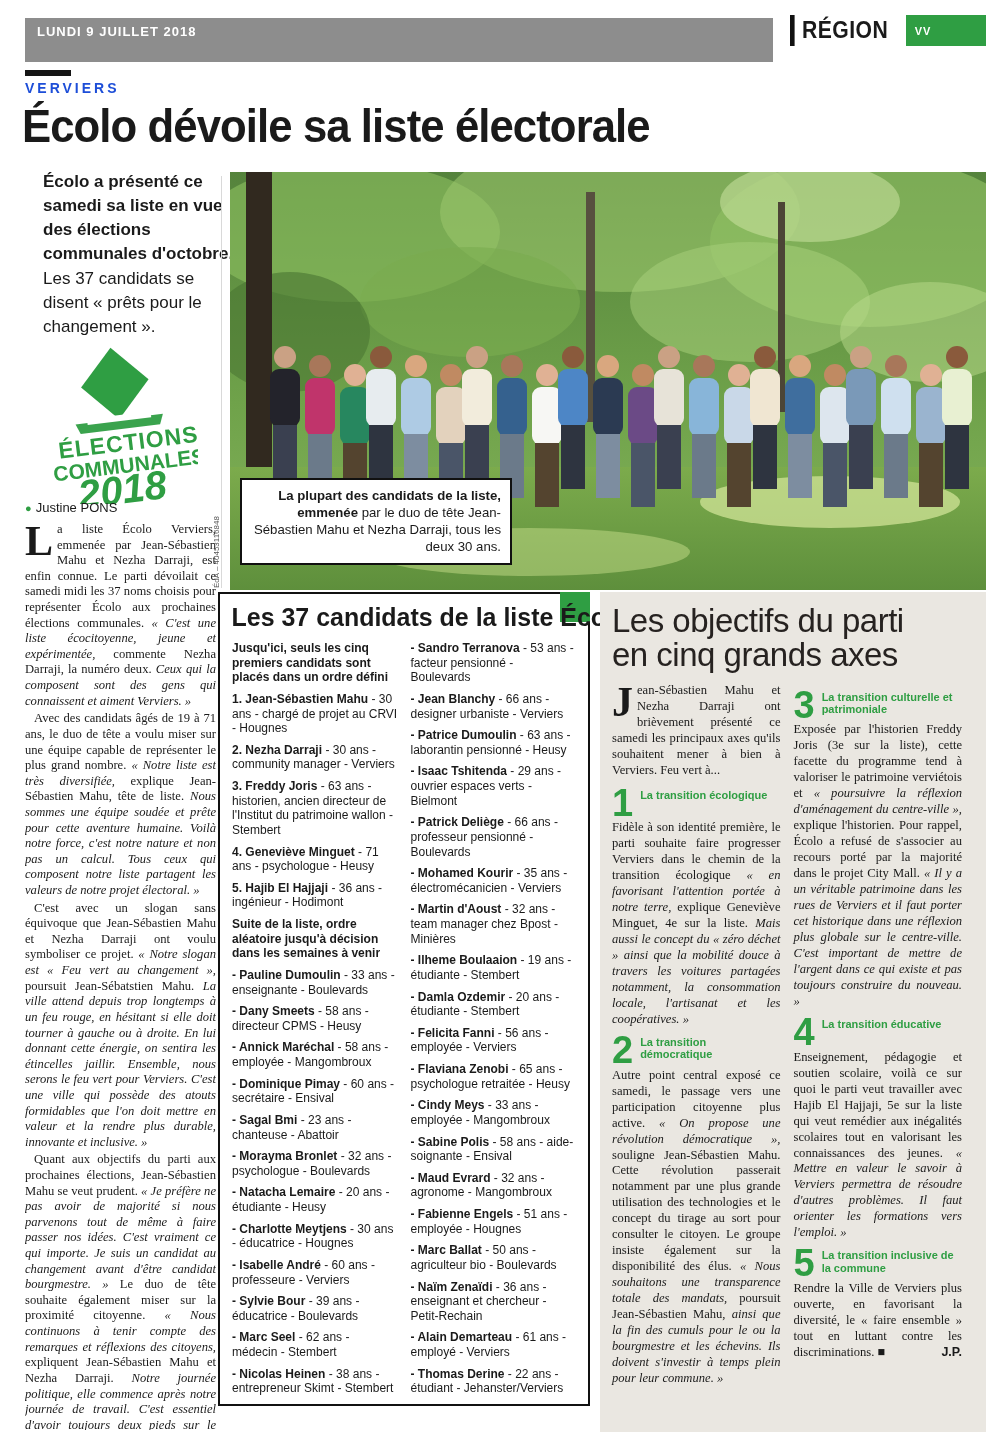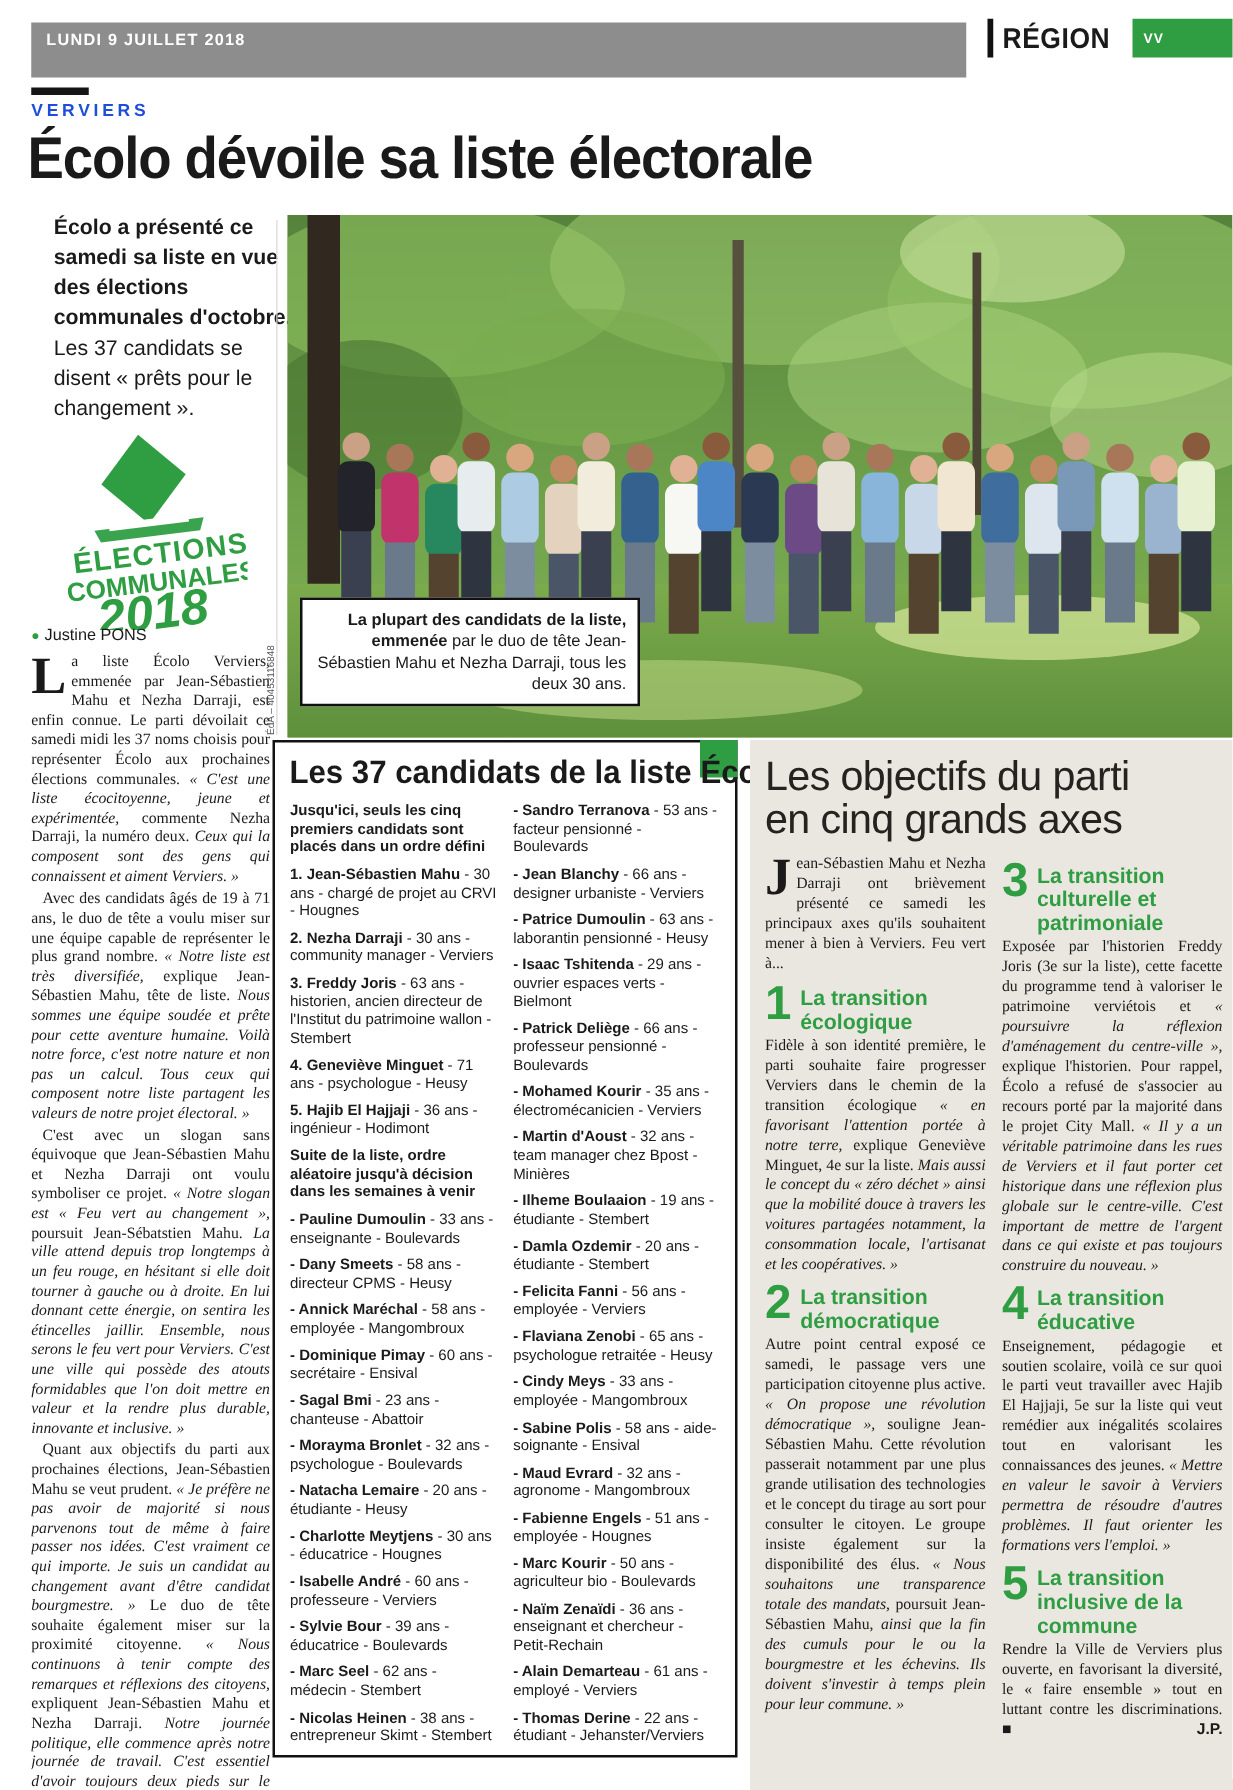--- a/index.html
+++ b/index.html
@@ -43,28 +43,28 @@
   
   .candbox{left:218px;top:592px;width:372px;height:814px;border:2px solid #111;box-sizing:border-box;background:#fff;}
   .candcorner{position:absolute;top:-2px;right:-2px;width:30px;height:30px;background:#2f9e43;}
   .candtitle{font-size:26px;font-weight:800;padding:8px 12px 2px 12px;transform:scaleX(.96);transform-origin:left;white-space:nowrap;}
   .candcols{display:flex;gap:13px;padding:6px 12px 8px 12px;}
   .candcol{flex:1;font-size:12px;line-height:1.22;}
   .cand{margin-bottom:7px;}
   .cand .nm{font-weight:bold;}
   .cand.note{font-weight:bold;}
   
-  .objpanel{left:600px;top:592px;width:386px;height:840px;background:#eae7e1;box-sizing:border-box;padding:12px 8px 10px 12px;}
+  .objpanel{left:600px;top:592px;width:386px;height:840px;background:#eae7e1;box-sizing:border-box;padding:12px 24px 10px 12px;}
   .objtitle{font-size:33px;font-weight:500;line-height:1.04;letter-spacing:-.5px;color:#262220;margin-bottom:10px;}
   .objcols{display:flex;gap:13px;}
   .objcol{flex:1;font-family:"Liberation Serif",serif;font-size:12.6px;line-height:1.27;text-align:justify;}
   .objintro{margin-bottom:10px;}
   .axhead{display:flex;align-items:flex-start;margin:8px 0 2px 0;text-align:left;}
   .axnum{color:#2f9e43;font-family:"Liberation Sans",sans-serif;font-size:38px;font-weight:800;line-height:.78;margin-right:7px;}
-  .axtitle{color:#2f9e43;font-family:"Liberation Sans",sans-serif;font-size:17px;font-weight:800;line-height:1.12;}
+  .axtitle{color:#2f9e43;font-family:"Liberation Sans",sans-serif;font-size:11px;font-weight:800;line-height:1.12;}
   .axbody{margin:0;}
   .sig{float:right;font-weight:bold;font-family:"Liberation Sans",sans-serif;font-size:12.5px;}
 </style>
 </head>
 <body>
 
 <div class="abs datebar">LUNDI 9 JUILLET 2018</div>
 <div class="abs regionblk">
   <div class="regionname">RÉGION</div>
   <div class="regiongreen">
@@ -291,21 +291,21 @@
         <div class="cand"><span class="nm">- Mohamed Kourir</span><span> - 35 ans - électromécanicien - Verviers</span></div>
         <div class="cand"><span class="nm">- Martin d'Aoust</span><span> - 32 ans - team manager chez Bpost - Minières</span></div>
         <div class="cand"><span class="nm">- Ilheme Boulaaion</span><span> - 19 ans - étudiante - Stembert</span></div>
         <div class="cand"><span class="nm">- Damla Ozdemir</span><span> - 20 ans - étudiante - Stembert</span></div>
         <div class="cand"><span class="nm">- Felicita Fanni</span><span> - 56 ans - employée - Verviers</span></div>
         <div class="cand"><span class="nm">- Flaviana Zenobi</span><span> - 65 ans - psychologue retraitée - Heusy</span></div>
         <div class="cand"><span class="nm">- Cindy Meys</span><span> - 33 ans - employée - Mangombroux</span></div>
         <div class="cand"><span class="nm">- Sabine Polis</span><span> - 58 ans - aide-soignante - Ensival</span></div>
         <div class="cand"><span class="nm">- Maud Evrard</span><span> - 32 ans - agronome - Mangombroux</span></div>
         <div class="cand"><span class="nm">- Fabienne Engels</span><span> - 51 ans - employée - Hougnes</span></div>
-        <div class="cand"><span class="nm">- Marc Kourir</span><span> - 50 ans - agriculteur bio - Boulevards</span></div>
+        <div class="cand"><span class="nm">- Marc Ballat</span><span> - 50 ans - agriculteur bio - Boulevards</span></div>
         <div class="cand"><span class="nm">- Naïm Zenaïdi</span><span> - 36 ans - enseignant et chercheur - Petit-Rechain</span></div>
         <div class="cand"><span class="nm">- Alain Demarteau</span><span> - 61 ans - employé - Verviers</span></div>
         <div class="cand"><span class="nm">- Thomas Derine</span><span> - 22 ans - étudiant - Jehanster/Verviers</span></div>
       </div>
   </div>
 </div>
 
 <div class="abs objpanel">
   <div class="objtitle">
     <div>Les objectifs du parti</div>

